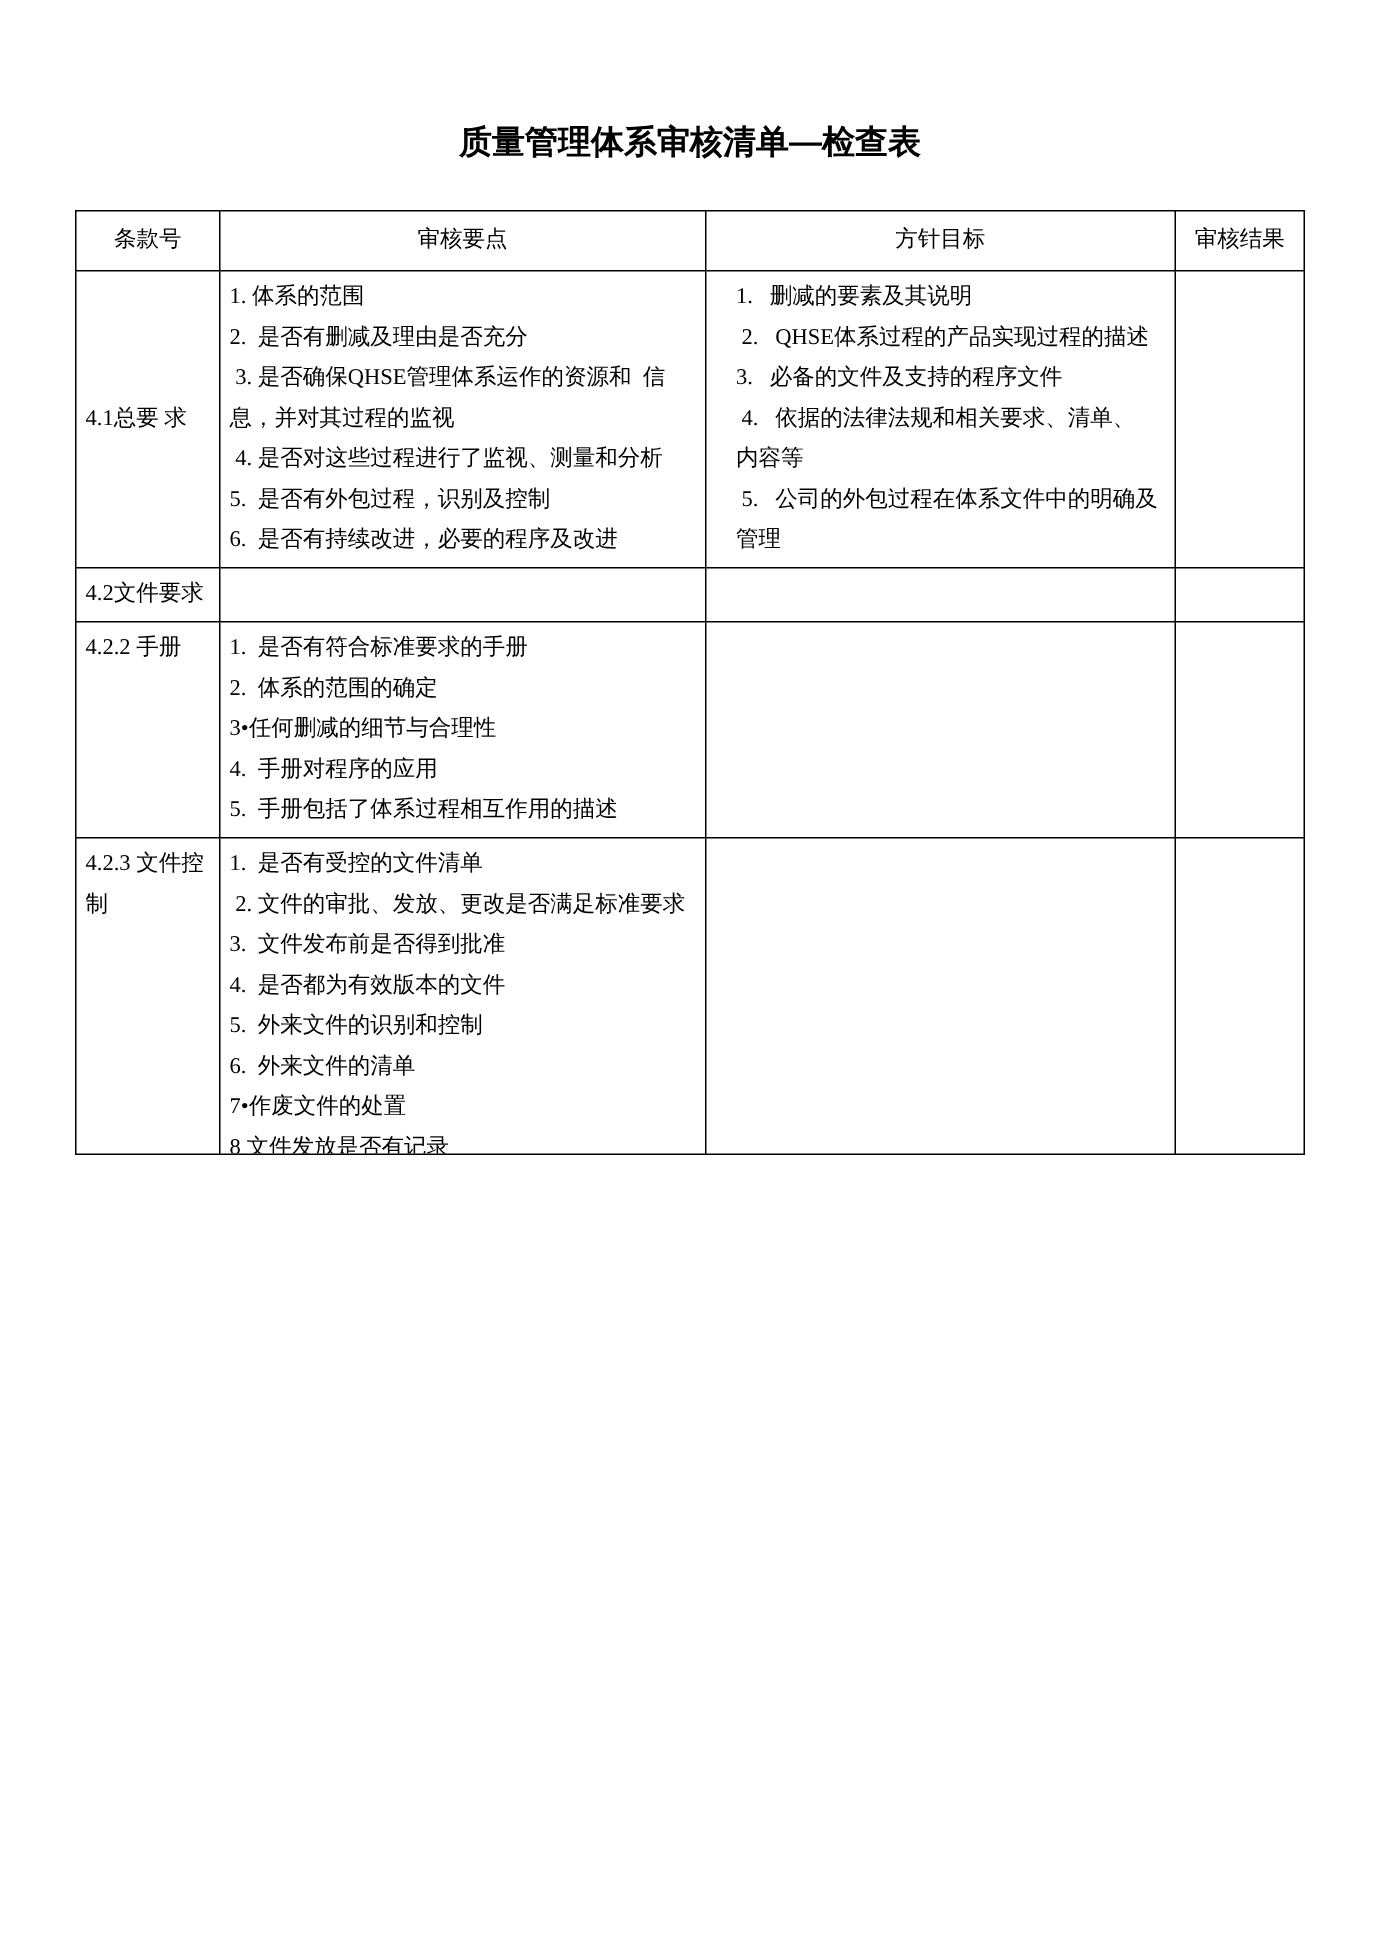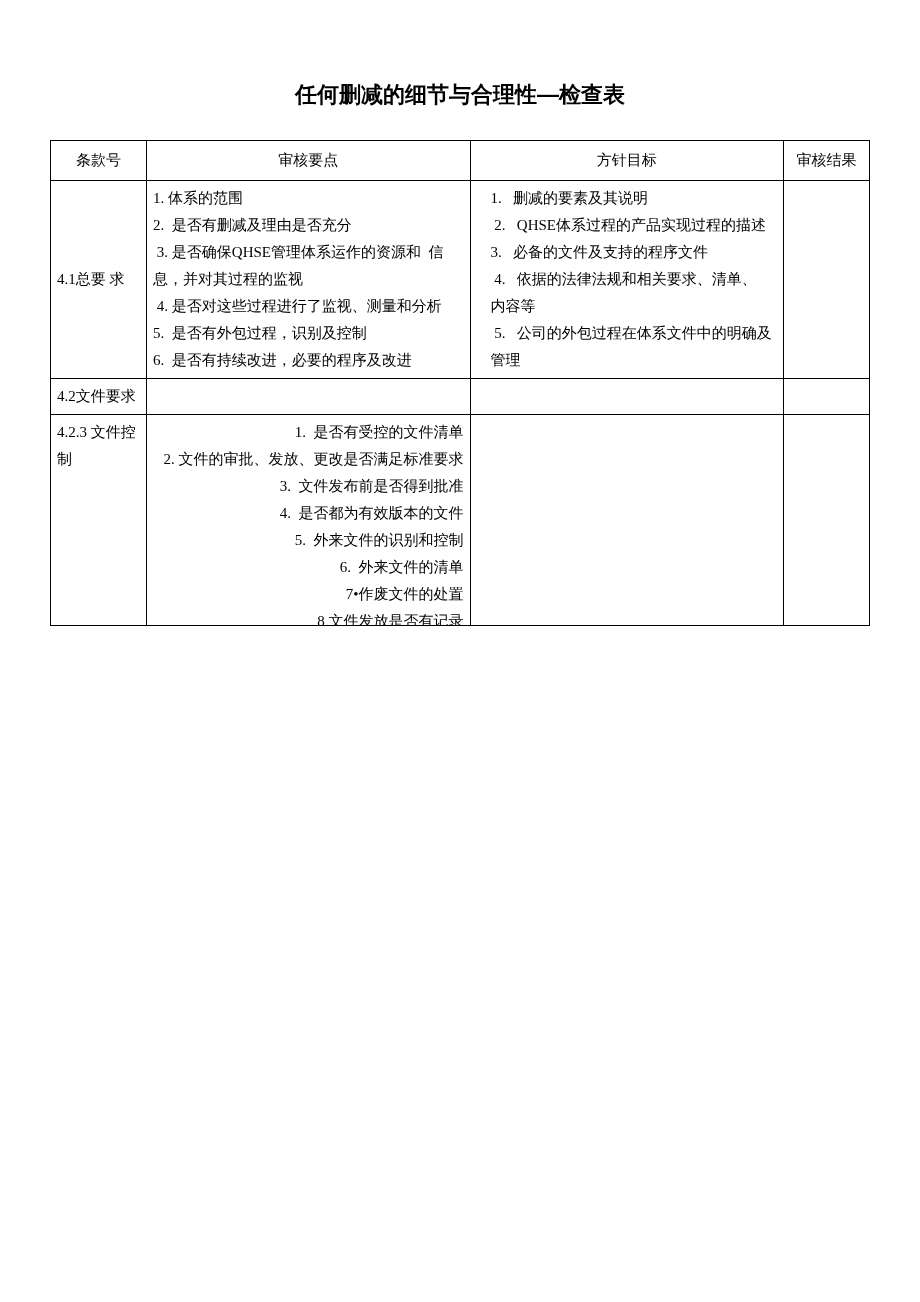--- a/index.html
+++ b/index.html
@@ -63,21 +63,21 @@
       overflow: hidden;
     }
     .cut-content2 {
       height: 210px;
       overflow: hidden;
     }
   </style>
 </head>
 <body>
 
-<h1 class="title">任何删减的细节与合理性—检查表</h1>
+<h1 class="title">质量管理体系审核清单—检查表</h1>
 
 <table>
   <thead>
     <tr>
       <th class="col-clause">条款号</th>
       <th class="col-points">审核要点</th>
       <th class="col-records">方针目标</th>
       <th class="col-result">审核结果</th>
     </tr>
   </thead>
@@ -96,23 +96,33 @@
  4.   依据的法律法规和相关要求、清单、  内容等
  5.   公司的外包过程在体系文件中的明确及管理</td>
       <td></td>
     </tr>
     <tr>
       <td class="clause-cell">4.2文件要求</td>
       <td></td>
       <td></td>
       <td></td>
     </tr>
+    <tr>
+      <td class="clause-cell">4.2.2 手册</td>
+      <td style="white-space: pre-wrap;">1.  是否有符合标准要求的手册
+2.  体系的范围的确定
+3•任何删减的细节与合理性
+4.  手册对程序的应用
+5.  手册包括了体系过程相互作用的描述</td>
+      <td></td>
+      <td></td>
+    </tr>
     <tr class="cut-row">
       <td class="clause-cell">4.2.3 文件控制</td>
-      <td style="padding:0;text-align:right;">
+      <td style="padding:0;">
           <div class="cut-content2" style="white-space: pre-wrap; padding:4px 6px;">1.  是否有受控的文件清单
  2. 文件的审批、发放、更改是否满足标准要求
 3.  文件发布前是否得到批准
 4.  是否都为有效版本的文件
 5.  外来文件的识别和控制
 6.  外来文件的清单
 7•作废文件的处置
 8 文件发放是否有记录</div>
         </td>
       <td></td>

